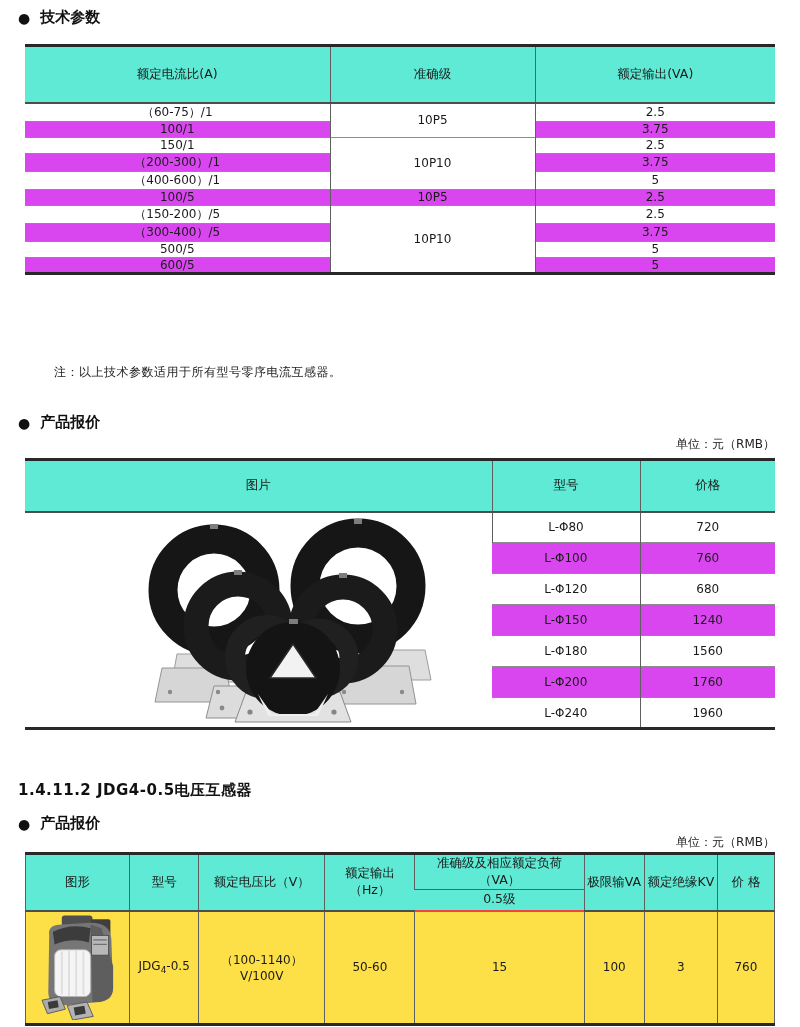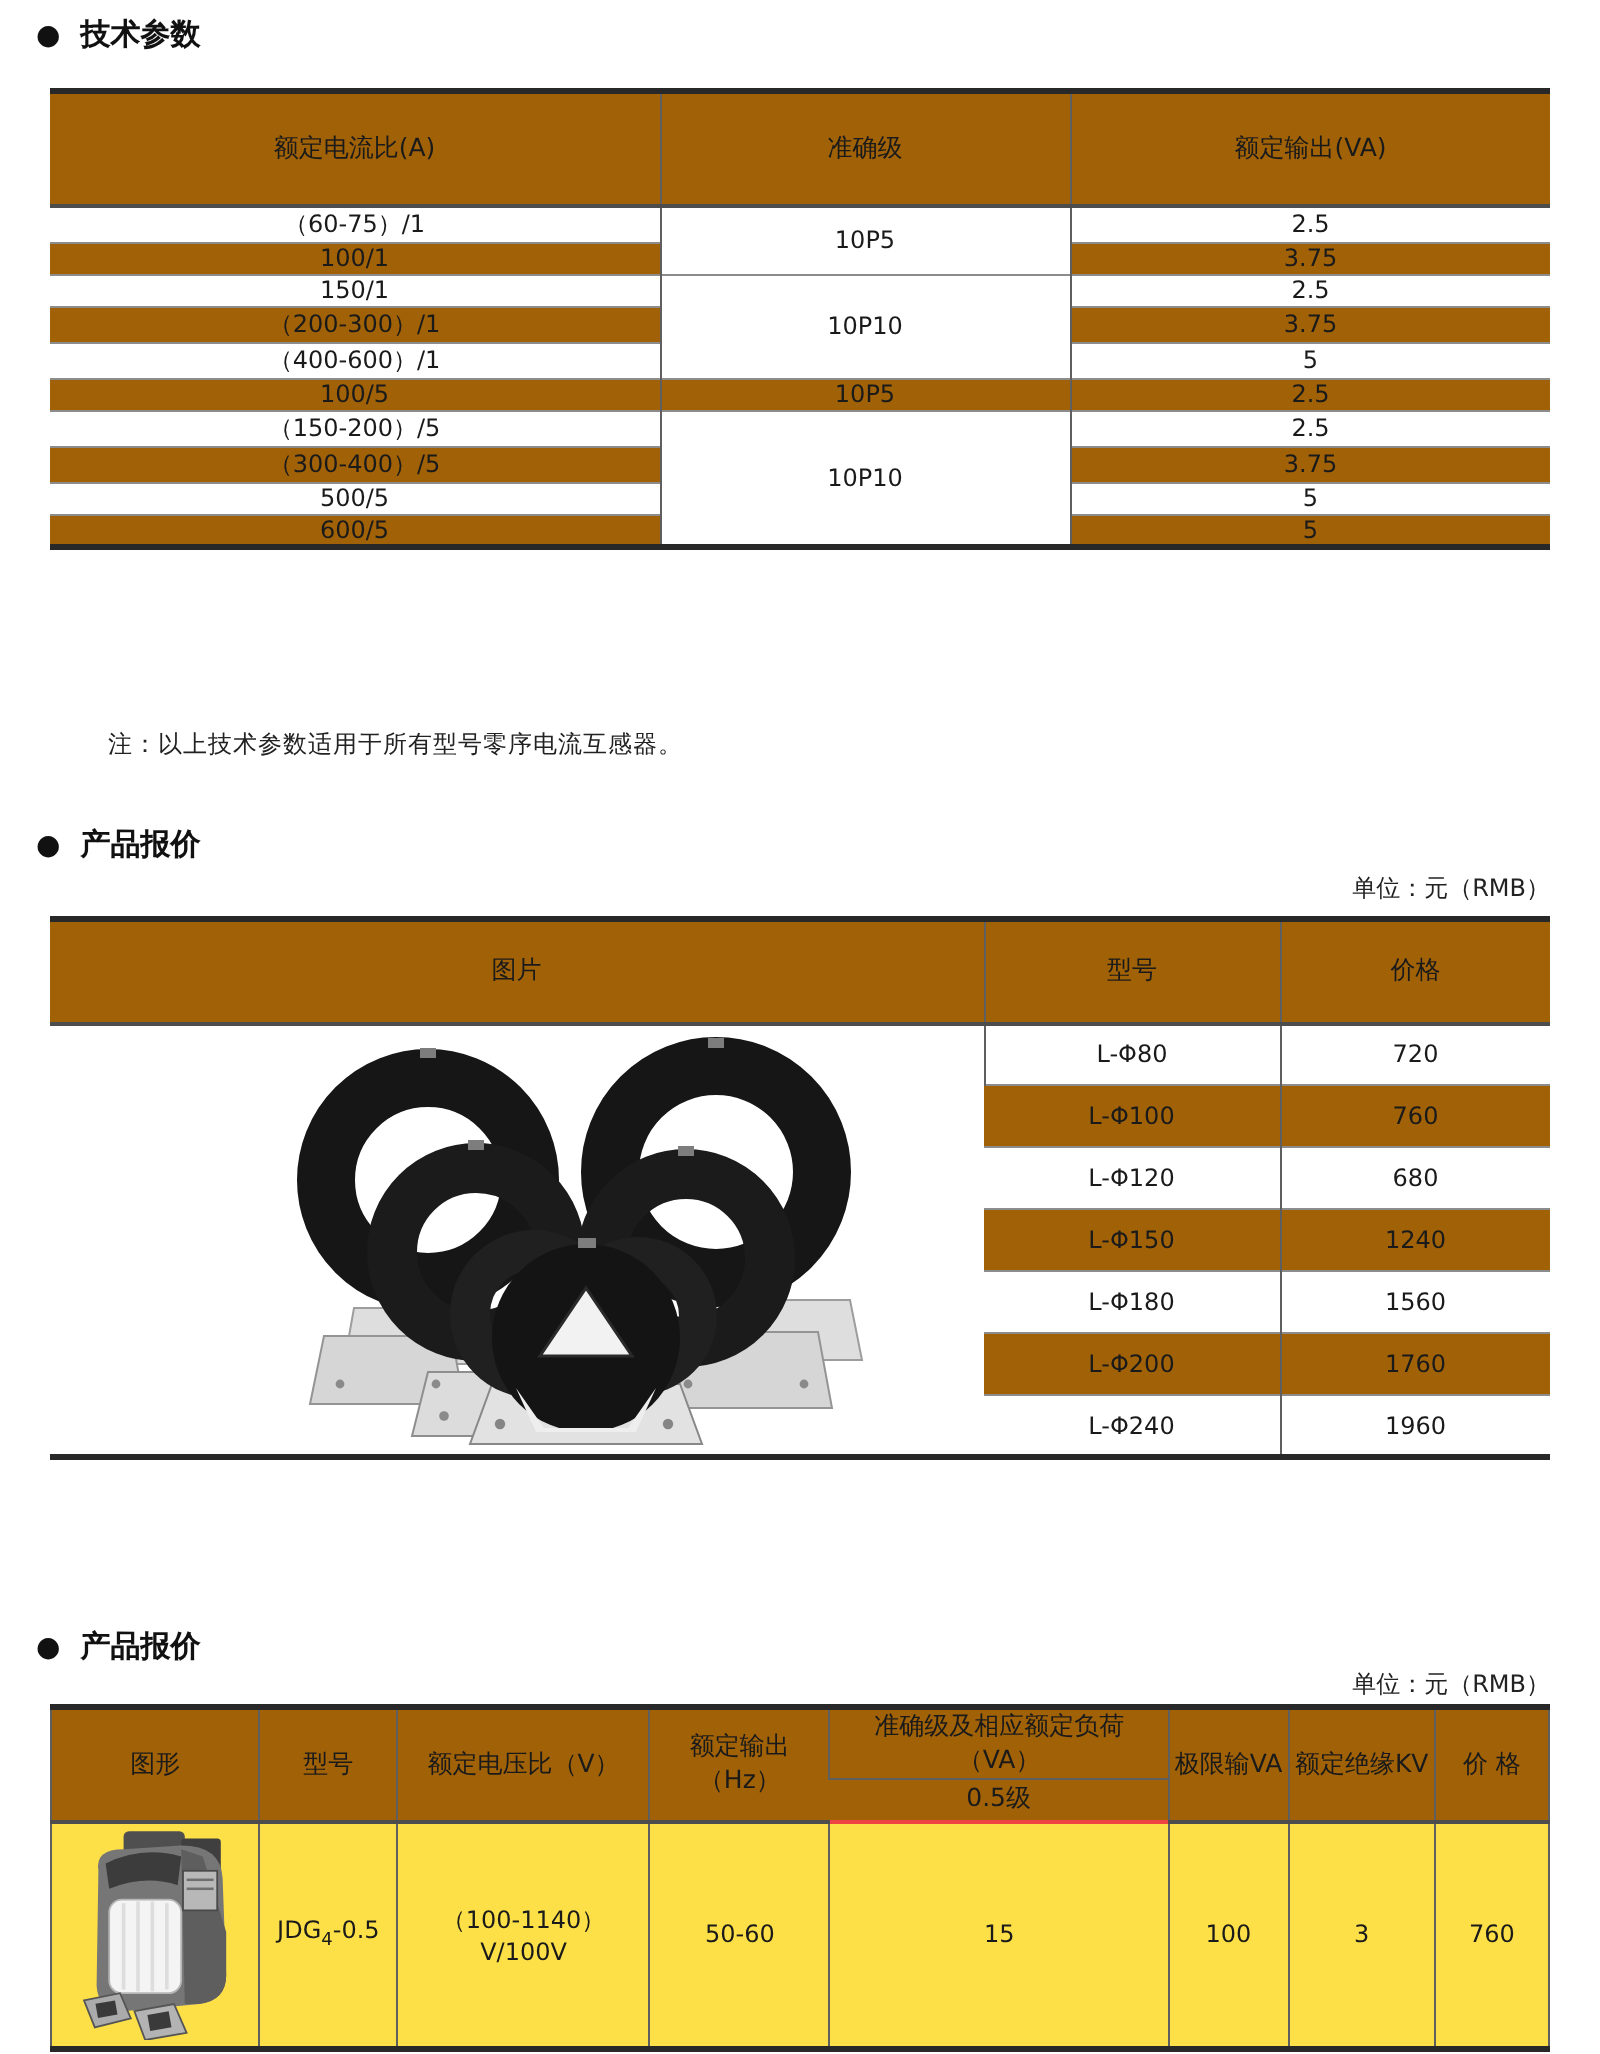--- a/index.html
+++ b/index.html
@@ -40,23 +40,23 @@
     width: 750px; border-collapse: collapse; table-layout: fixed;
     border-top: 3px solid #282828; border-bottom: 3px solid #282828;
     font-size: 12px; color: #1a1a1a;
   }
   table.doc th, table.doc td {
     text-align: center; vertical-align: middle;
     font-weight: normal; padding: 0 2px;
   }
   table.doc th + th, table.doc td + td,
   table.doc td + th, table.doc th + td { border-left: 1px solid #5f5f5f; }
-  table.doc thead th { background: #a16207; border-bottom: 2px solid #4d4d4d; font-size: 12.5px; }
+  table.doc thead th { background: #5eead4; border-bottom: 2px solid #4d4d4d; font-size: 12.5px; }
   table.doc tbody tr + tr td { border-top: 1px solid #8c8c8c; }
-  table.doc tbody tr.alt td { background: #a16207; }
+  table.doc tbody tr.alt td { background: #d946ef; }
   table.doc tbody td.keep-white { background: #ffffff; }
 
   
   #tech-table thead th { height: 57px; }
   #tech-table tbody td { height: 16px; }
 
   
   #photo-table thead th { height: 52px; }
   #photo-table tbody td { height: 31px; }
   #photo-table td.photo-cell { background: #ffffff; }
@@ -228,20 +228,21 @@
         <td>L-Φ200</td>
         <td>1760</td>
       </tr>
       <tr>
         <td>L-Φ240</td>
         <td>1960</td>
       </tr>
     </tbody>
   </table>
 
+  <div class="plain-heading" style="top:781px;">1.4.11.2 JDG4-0.5电压互感器</div>
 
   <div class="sec-title" style="top:814px;">
     <span class="bullet">●</span>
     <span>产品报价</span>
   </div>
   <div class="unit-label" style="top:834px;">单位：元（RMB）</div>
 
   <table class="doc" id="jdg-table" style="top:852px;">
     <colgroup>
       <col style="width:104px">

